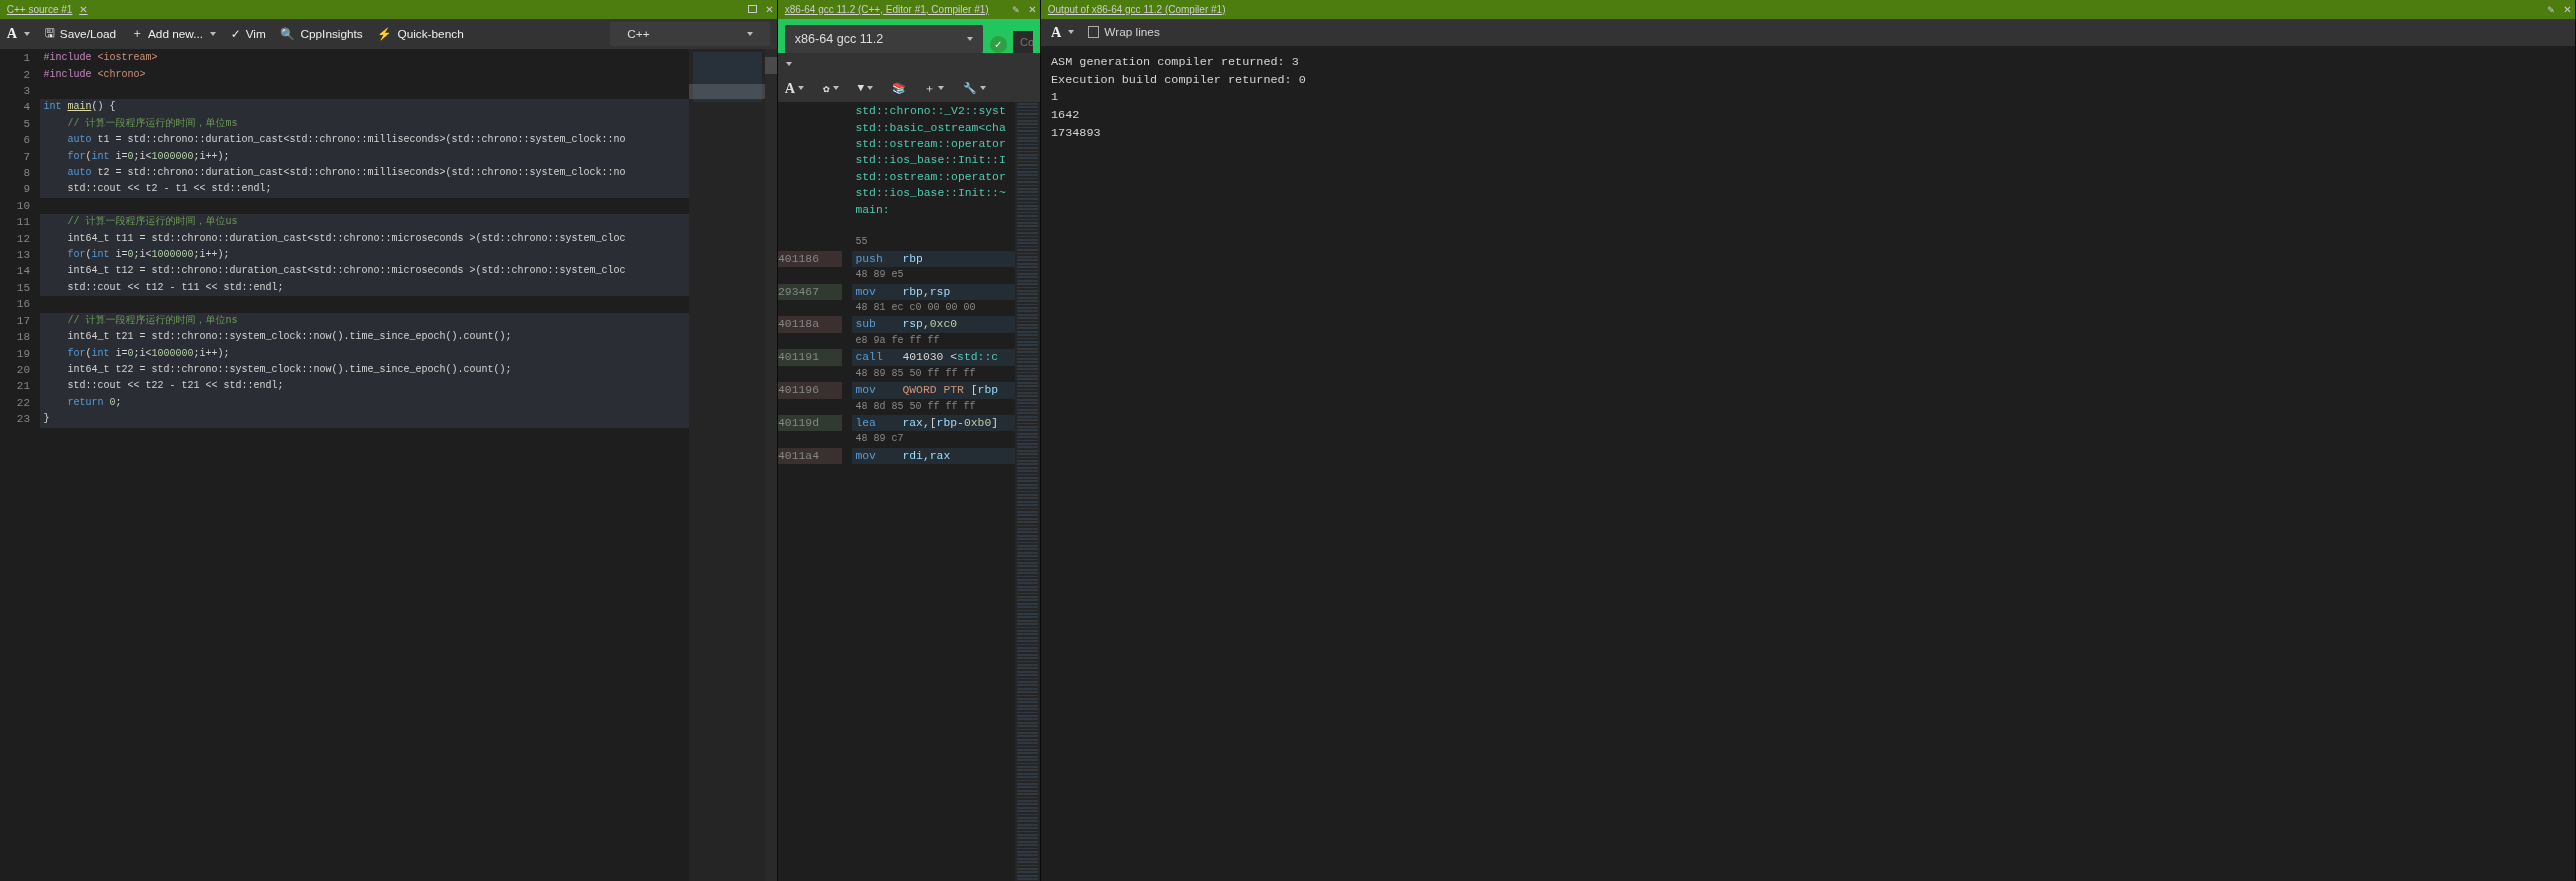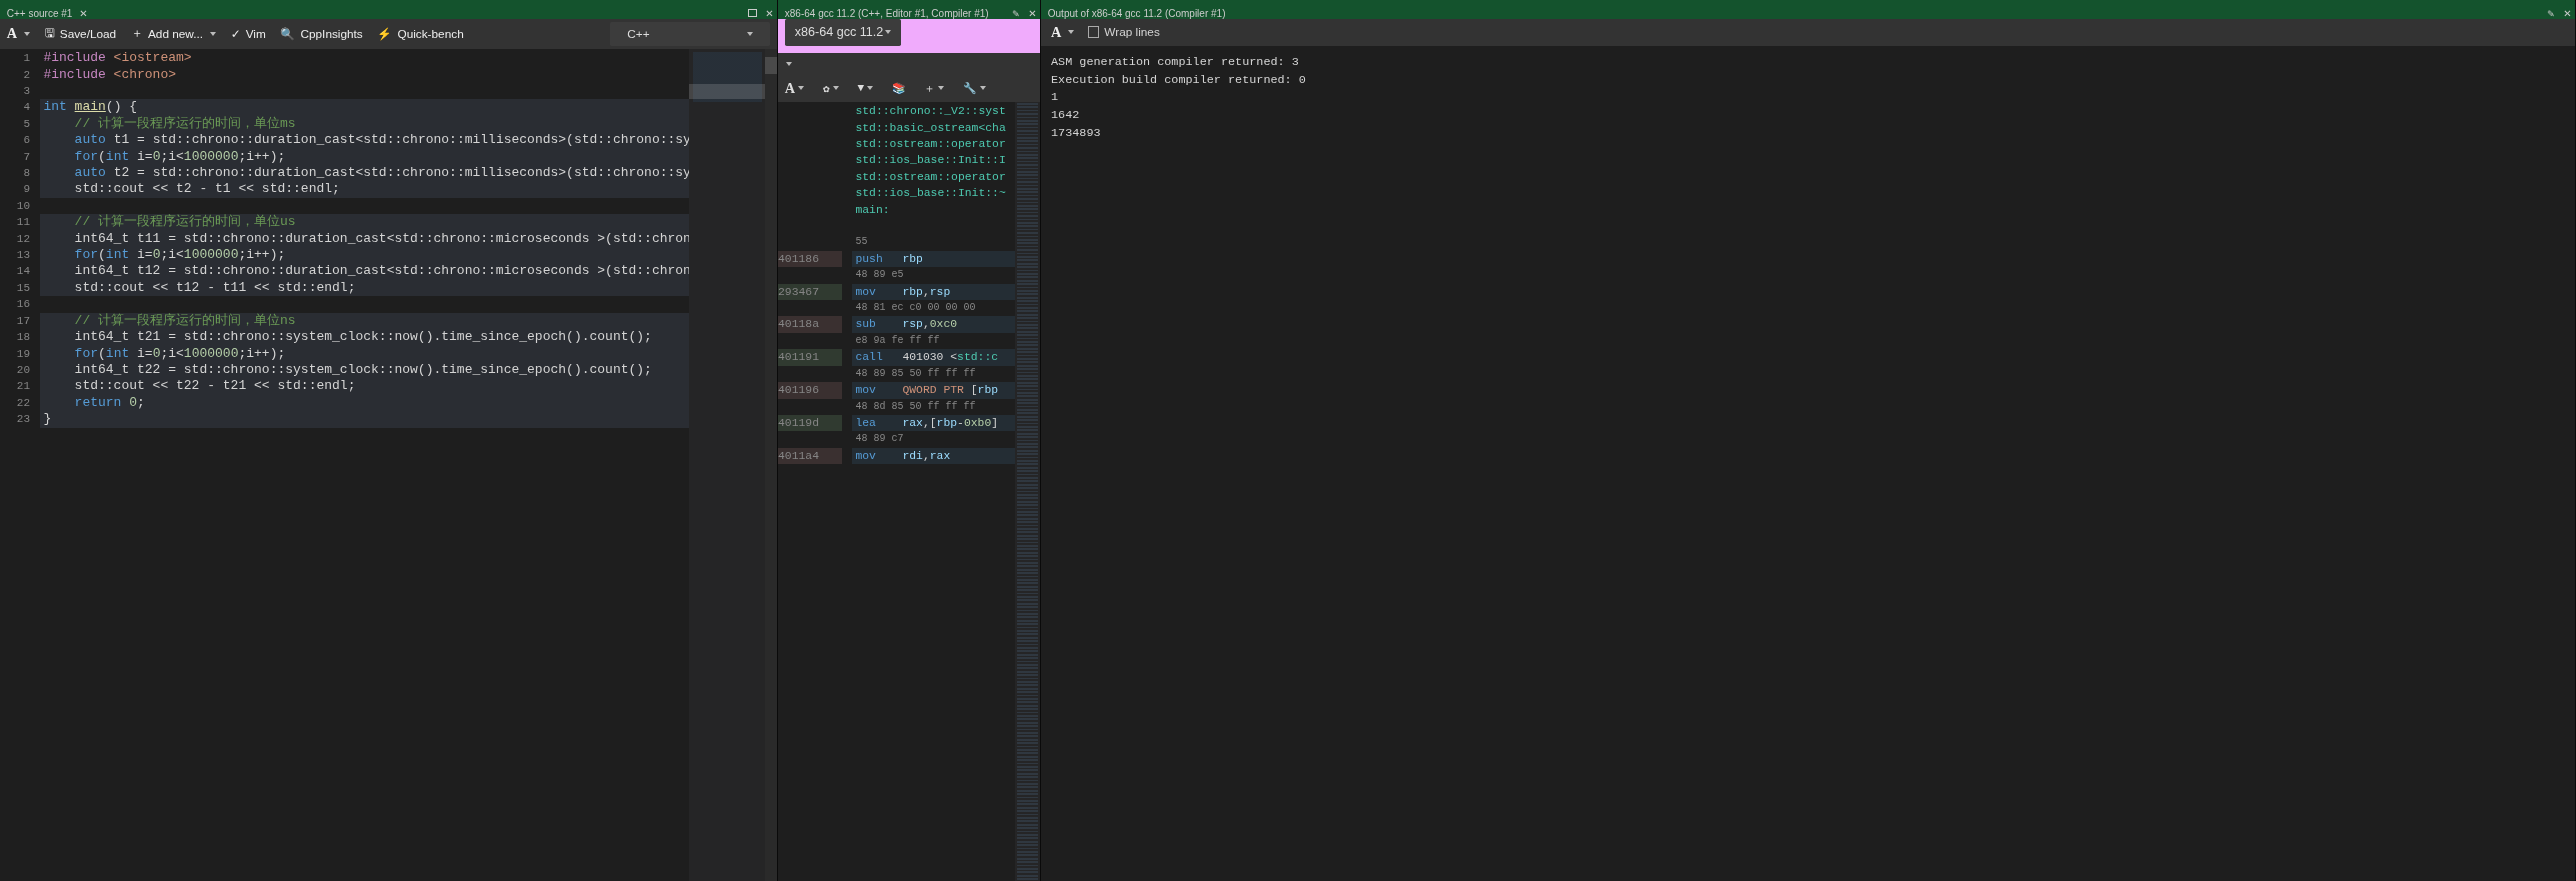--- a/index.html
+++ b/index.html
@@ -22,27 +22,28 @@
   flex-direction: column;
   border-right: 1.7px solid #0a0a0a;
 }
 .pane-source { width: 778px; }
 .pane-asm { width: 263px; }
 .pane-output { flex: 1; }
 
 
 .tabbar {
   display: flex;
-  align-items: flex-end;
-  background: #14532d;
+  align-items: center;
+  background: #4d7c0f;
   height: 18.5px;
   padding: 0 3.4px;
   font-family: Arial, sans-serif;
   font-size: 10px;
   position: relative;
+  text-decoration: underline;
 }
 .tabbar .tab-title {
   color: #ccc;
   padding: 0 3.4px;
 }
 .tabbar .close-x {
   color: #ccc;
   margin-left: 3.4px;
   cursor: pointer;
 }
@@ -125,21 +126,21 @@
   color: #858585;
   font-size: 11px;
   line-height: 16.4px;
   padding-top: 1.7px;
   background: #1e1e1e;
   user-select: none;
 }
 .code-area {
   flex: 1;
   padding-top: 1.7px;
-  font-size: 13px;
+  font-size: 10px;
   line-height: 16.4px;
   white-space: pre;
   overflow: hidden;
 }
 .minimap {
   width: 76px;
   background: #252526;
   position: relative;
 }
 .minimap-content {
@@ -177,26 +178,25 @@
 .num { color: #b5cea8; }
 .com { color: #6a9955; }
 .fn { color: #dcdcaa; text-decoration: underline; }
 
 .code-area .line.sel { background: #2a2d33; }
 .code-area .line { padding-left: 3.4px; }
 
 
 .asm-top {
   display: flex;
-  align-items: flex-start;
-  background: #f0abfc;
+  align-items: flex-end;
+  background: #22c55e;
   height: 34px;
   padding: 0 6.7px;
   gap: 6.7px;
-  flex-direction: column;
 }
 .compiler-select {
   flex: 1;
   background: #3c3c3c;
   color: #ddd;
   padding: 6.7px 10px;
   display: flex;
   justify-content: space-between;
   align-items: center;
   border-radius: 1.7px;

